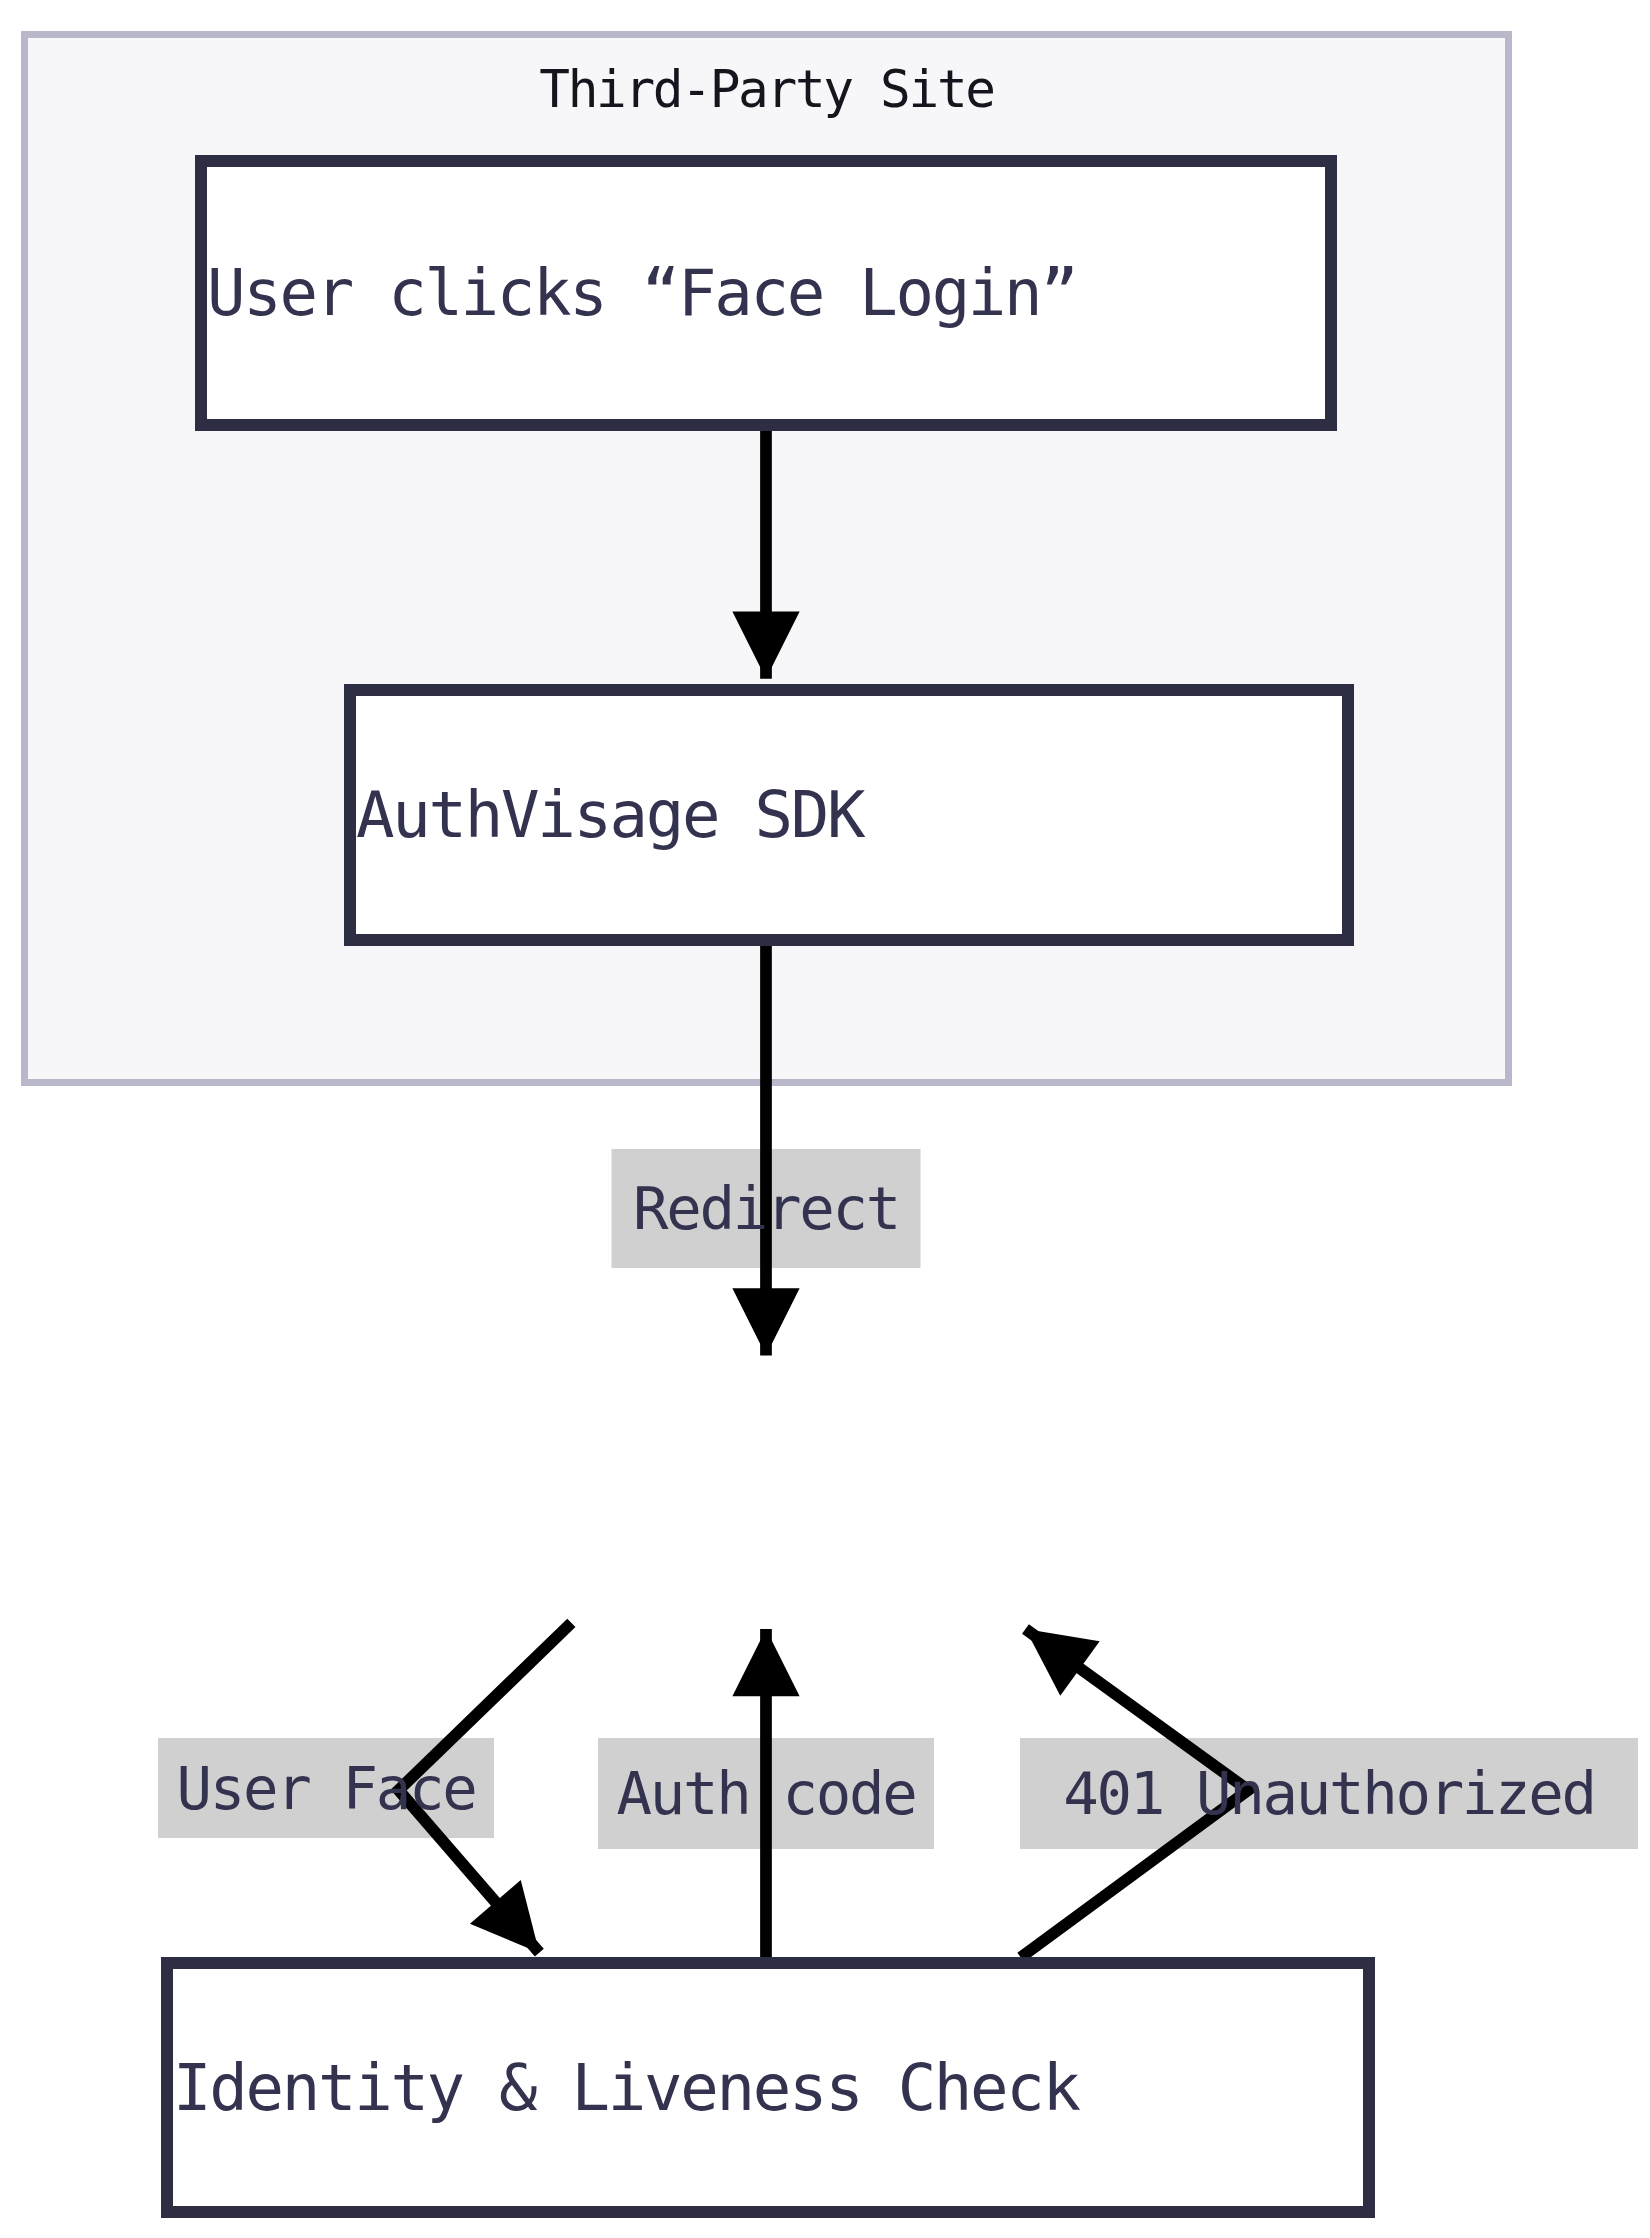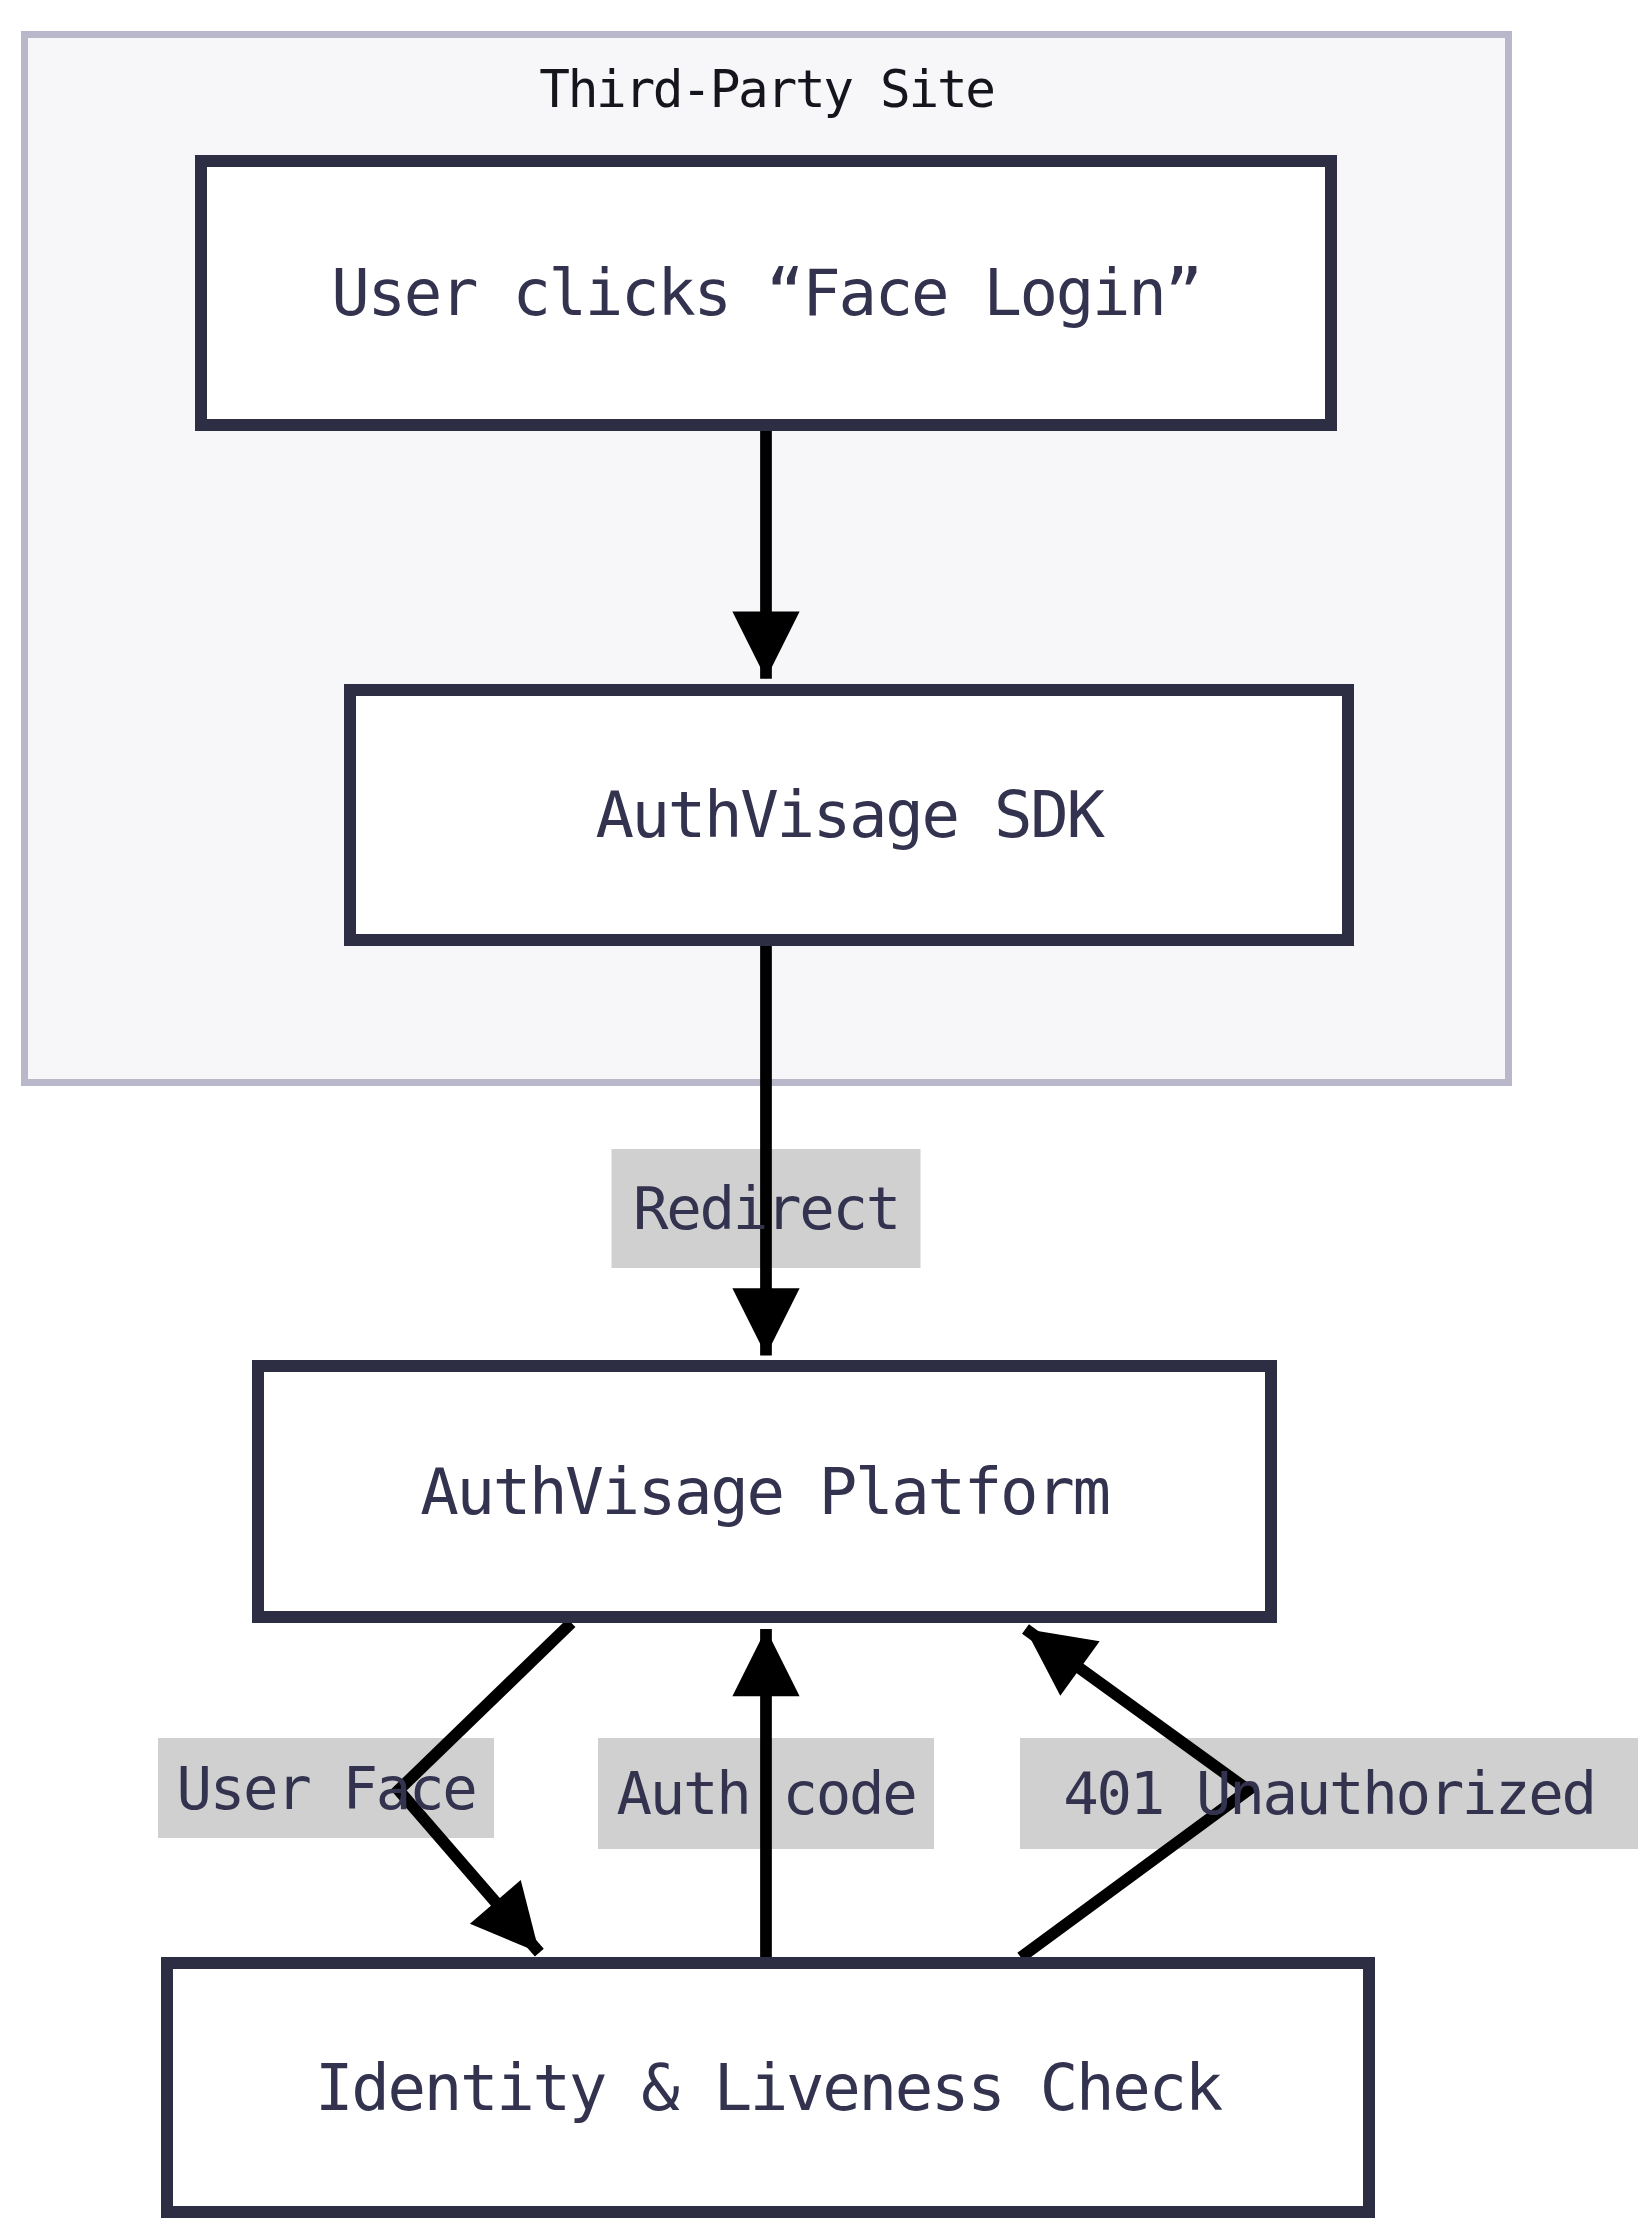--- a/index.html
+++ b/index.html
@@ -40,21 +40,20 @@
     z-index: 1;
   }
   
   .node {
     position: absolute;
     box-sizing: border-box;
     background: #ffffff;
     border: 12.5px solid #2d2d44;
     display: flex;
     align-items: center;
-    justify-content: center;
     z-index: 3;
   }
   .node span {
     font-size: 64px;
     letter-spacing: -2.3px;
     color: #33334f;
     white-space: nowrap;
   }
   #node-user-clicks { left: 195px;  top: 155px;  width: 1142px; height: 276px; }
   #node-sdk         { left: 344px;  top: 684px;  width: 1010px; height: 262px; }
@@ -127,23 +126,20 @@
     <path d="M 980 2504 V 2084" marker-end="url(#ah)"></path>
     <path d="M 1306 2504 L 1597 2290 L 1312 2084" marker-end="url(#ah)"></path>
   </svg>
 
   <div class="node" id="node-user-clicks">
     <span>User clicks “Face Login”</span>
   </div>
   <div class="node" id="node-sdk">
     <span>AuthVisage SDK</span>
   </div>
-  <div class="node" id="node-platform">
-    <span>AuthVisage Platform</span>
-  </div>
   <div class="node" id="node-identity">
     <span>Identity &amp; Liveness Check</span>
   </div>
 
   <div class="edge-label-text" id="label-redirect-text">Redirect</div>
   <div class="edge-label-text" id="label-user-face-text">User Face</div>
   <div class="edge-label-text" id="label-auth-code-text">Auth code</div>
   <div class="edge-label-text" id="label-unauthorized-text">401 Unauthorized</div>
 
 </div>

